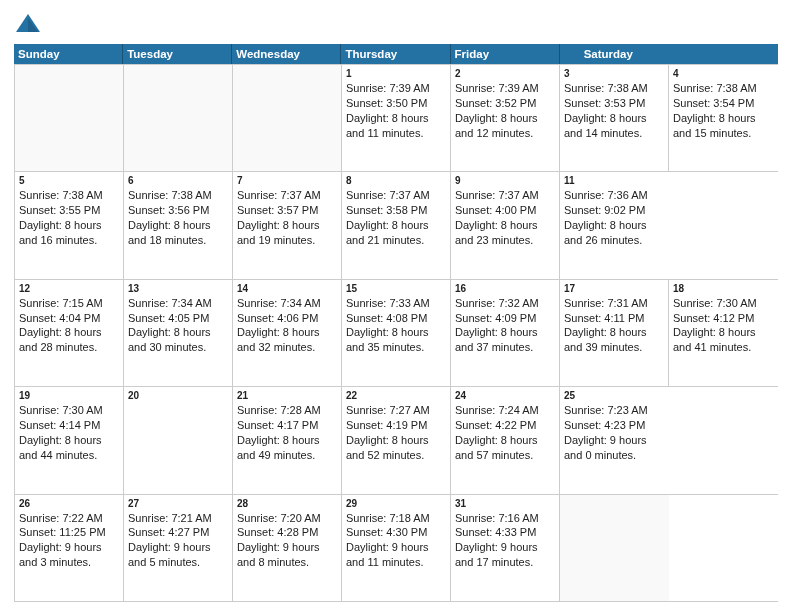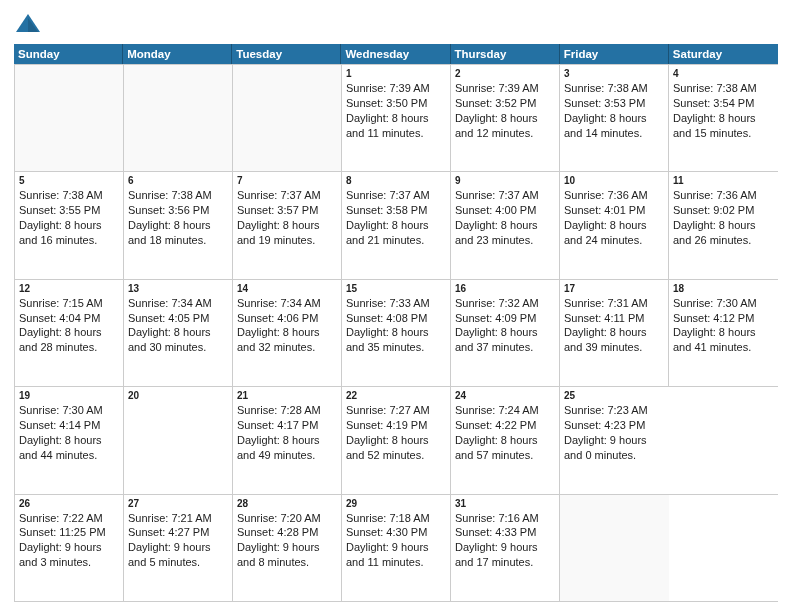--- a/index.html
+++ b/index.html
@@ -62,21 +62,21 @@
       background: #2471a3;
     }
     .cal-header-cell {
       color: #fff;
       font-size: 11.5px;
       font-weight: bold;
       padding: 4px 4px;
       text-align: left;
       border-right: 1px solid #1a5276;
     }
-    .cal-header-cell:last-child { border-right: none; }
+    .cal-header-cell:last-child { border-right: none; margin-left: 20px; }
     .cal-body {
       flex: 1;
       display: grid;
       grid-template-rows: repeat(5, 1fr);
       border-left: 1px solid #ccc;
       border-bottom: 1px solid #ccc;
     }
     .cal-row {
       display: grid;
       grid-template-columns: repeat(7, 1fr);
@@ -121,21 +121,20 @@
     </div>
     <div class="title-area">
       <div class="month-title"></div>
       <div class="location"></div>
     </div>
   </div>
 
   <div class="calendar">
     <div class="cal-header" id="cal-header">
         <div class="cal-header-cell">Sunday</div>
-        <div class="cal-header-cell">Monday</div>
         <div class="cal-header-cell">Tuesday</div>
         <div class="cal-header-cell">Wednesday</div>
         <div class="cal-header-cell">Thursday</div>
         <div class="cal-header-cell">Friday</div>
         <div class="cal-header-cell">Saturday</div>
       </div>
     <div class="cal-body" id="cal-body">
         <div class="cal-row">
           <div class="cal-cell empty"></div>
           <div class="cal-cell empty"></div>
@@ -199,27 +198,20 @@
 and 21 minutes.</div>
           </div>
           <div class="cal-cell">
             <div class="day-num">9</div>
             <div class="day-info">Sunrise: 7:37 AM
 Sunset: 4:00 PM
 Daylight: 8 hours
 and 23 minutes.</div>
           </div>
           <div class="cal-cell">
-            <div class="day-num">10</div>
-            <div class="day-info">Sunrise: 7:36 AM
-Sunset: 4:01 PM
-Daylight: 8 hours
-and 24 minutes.</div>
-          </div>
-          <div class="cal-cell">
             <div class="day-num">11</div>
             <div class="day-info">Sunrise: 7:36 AM
 Sunset: 9:02 PM
 Daylight: 8 hours
 and 26 minutes.</div>
           </div>
         </div>
         <div class="cal-row">
           <div class="cal-cell">
             <div class="day-num">12</div>

